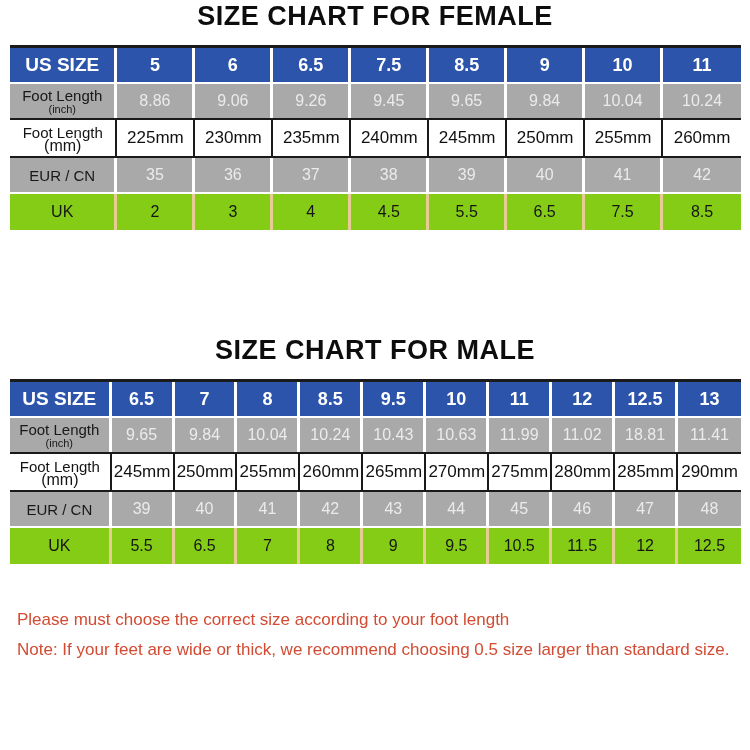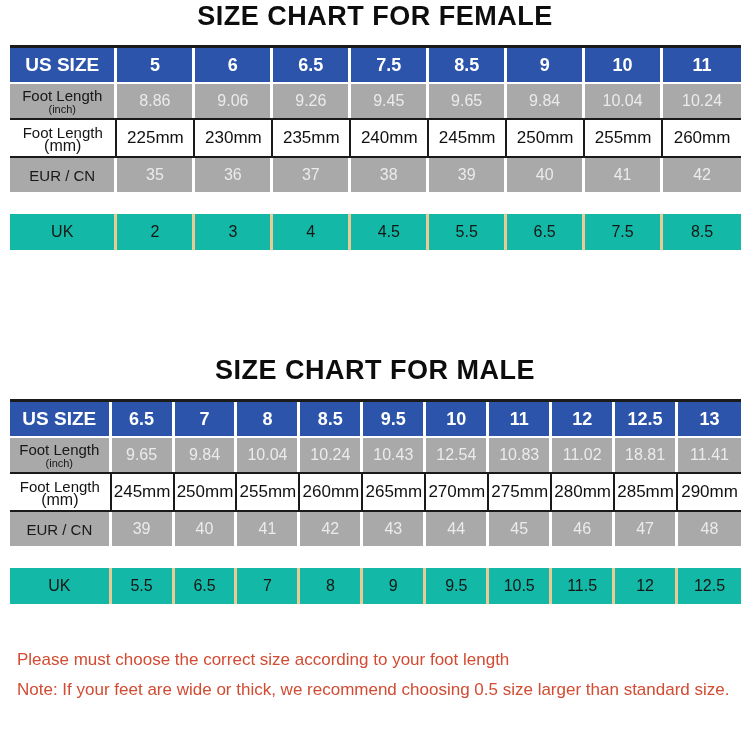--- a/index.html
+++ b/index.html
@@ -47,21 +47,21 @@
 
   
   .row-white { background:#ffffff; border-top:2px solid #1a1a1a; border-bottom:2px solid #1a1a1a; }
   .row-white .cell { height:36px; border-right:2px solid #1a1a1a; }
   .row-white .cell:last-child { border-right:none; }
   .row-white .lbl { color:#141414; font-size:15px; line-height:15px; }
   .row-white .sub { color:#141414; font-size:16px; line-height:12px; }
   .row-white .val { color:#111111; font-size:17px; }
 
   
-  .row-orange { background:#14b8a6;margin-top:20px; }
+  .row-orange { background:#84cc16; }
   .row-orange .cell { height:36px; border-right:3px solid #e9cb96; }
   .row-orange .cell:last-child { border-right:none; }
   .row-orange .lbl { color:#161616; font-size:16px; }
   .row-orange .val { color:#161616; font-size:16px; }
 
   .notes { margin:41px 14px 0 17px; }
   .note-line {
     color:#d24b32; font-size:17px; line-height:30px; margin:0;
     white-space:nowrap;
   }
@@ -275,24 +275,24 @@
         <div class="cell">
           <span class="val">10.04</span>
         </div>
         <div class="cell">
           <span class="val">10.24</span>
         </div>
         <div class="cell">
           <span class="val">10.43</span>
         </div>
         <div class="cell">
-          <span class="val">12.54</span>
-        </div>
-        <div class="cell">
-          <span class="val">10.83</span>
+          <span class="val">10.63</span>
+        </div>
+        <div class="cell">
+          <span class="val">11.99</span>
         </div>
         <div class="cell">
           <span class="val">11.02</span>
         </div>
         <div class="cell">
           <span class="val">18.81</span>
         </div>
         <div class="cell">
           <span class="val">11.41</span>
         </div>

